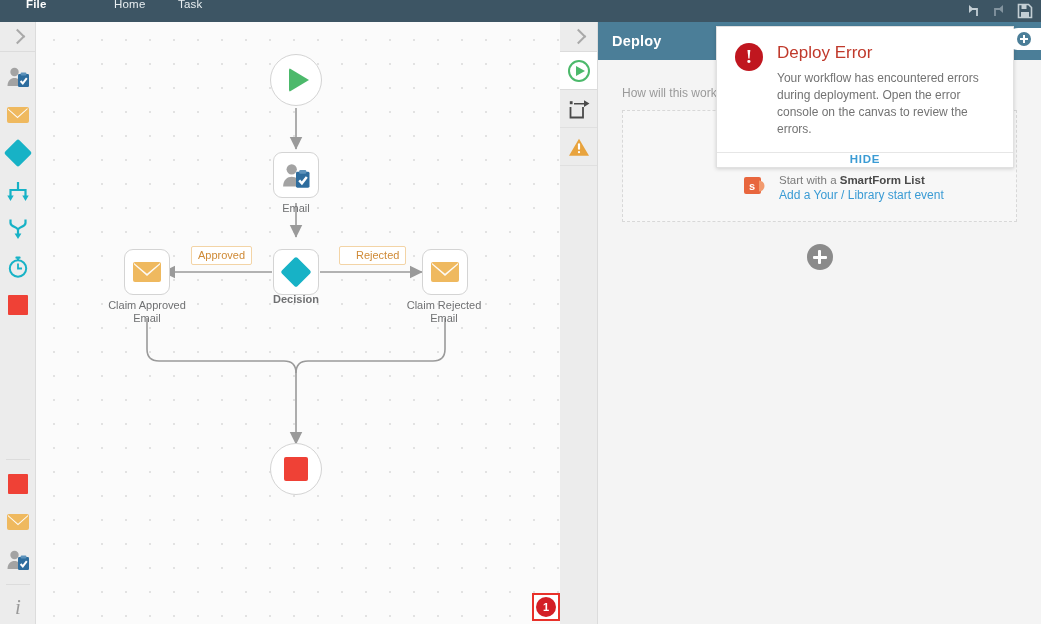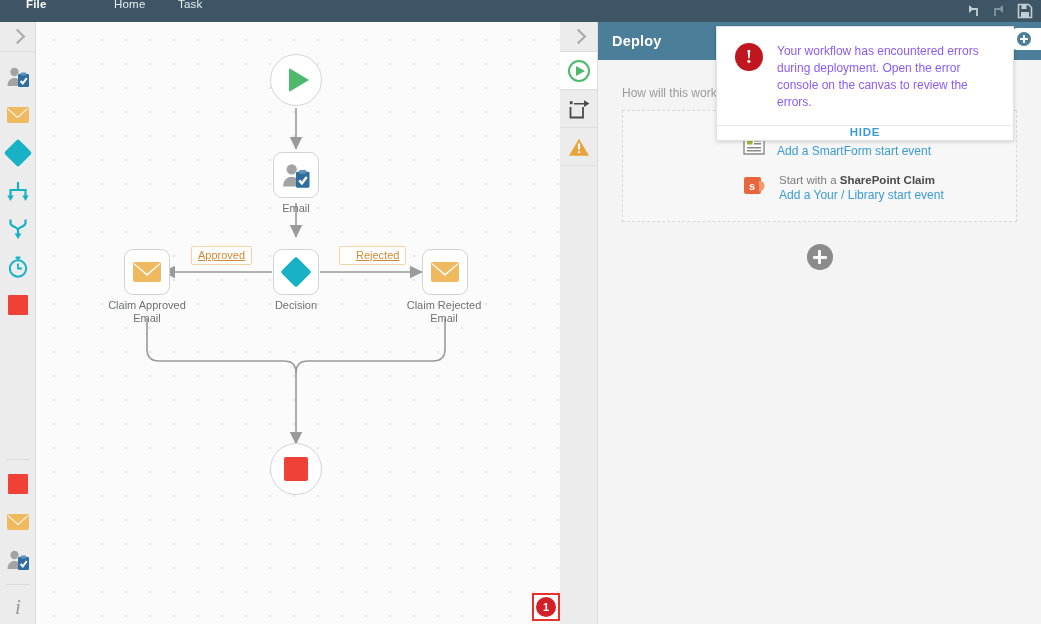--- a/index.html
+++ b/index.html
@@ -85,21 +85,20 @@
   }
   .play-tri {
     width: 0; height: 0; border-left: 20px solid #4cb96b;
     border-top: 12px solid transparent; border-bottom: 12px solid transparent;
     margin-left: 5px; border-radius: 2px;
   }
   .edge-label {
     position: absolute; background: #ffffff; border: 1px solid #f3d4a6;
     color: #cf8a36; font-size: 11px; padding: 2px 6px 3px; border-radius: 2px;
     white-space: nowrap;
-    text-decoration: underline;
   }
   .err-badge {
     position: absolute; background: #ffffff; border: 2px solid #e8312a;
     width: 28px; height: 28px; display: flex; align-items: center; justify-content: center;
     cursor: pointer;
   }
   .err-badge .dot {
     width: 20px; height: 20px; border-radius: 50%; background: #d31f26;
     color: #fff; font-size: 11px; font-weight: bold;
     display: flex; align-items: center; justify-content: center;
@@ -160,21 +159,21 @@
     background: #ffffff; border: 1px solid #e1e1e1;
     box-shadow: 0 1px 4px rgba(0,0,0,.16); z-index: 40;
   }
   .toast-inner { display: flex; gap: 14px; padding: 16px 18px 14px 18px; }
   .toast-icon {
     width: 28px; height: 28px; border-radius: 50%; background: #c0161f; flex: none;
     color: #fff; font-size: 19px; font-weight: bold; line-height: 27px; text-align: center;
     font-family: "Liberation Serif", serif;
   }
   .toast-title { color: #c0392b; font-size: 17px; margin-bottom: 7px; }
-  .toast-msg { color: #8b5cf6; font-size: 12px; line-height: 17px; }
+  .toast-msg { color: #737373; font-size: 12px; line-height: 17px; }
   .toast-foot {
     border-top: 1px solid #e6e6e6; height: 15px; display: flex; align-items: flex-start; justify-content: center;
   }
   .toast-hide { color: #3a9bd4; font-size: 11.5px; font-weight: bold; letter-spacing: .8px; cursor: pointer; }
 
   .side-tab {
     position: absolute; right: 0; top: 28px; width: 34px; height: 22px;
     background: #ffffff; border-radius: 11px 0 0 11px; z-index: 50;
     display: flex; align-items: center; justify-content: center; cursor: pointer;
   }
@@ -343,21 +342,21 @@
         </span>
       </div>
       <div class="caption" style="top:50px;">Claim Approved
 Email</div>
     </div>
 
     <div class="node" style="left:237px; top:227px; width:46px;">
       <div class="shape-rounded">
         <span class="i-diamond" style="width:22px;height:22px"></span>
       </div>
-      <div class="caption" style="top:50px;">Decision</div>
+      <div class="caption" style="top:44px;font-weight:bold;">Decision</div>
     </div>
 
     <div class="node" style="left:386px; top:227px; width:44px;">
       <div class="shape-rounded">
         <span class="i-env" style="width:28px;height:20px">
           <span class="body"></span>
             <span class="flap" style="width:26px;height:15px"></span>
         </span>
       </div>
       <div class="caption" style="top:50px;">Claim Rejected
@@ -431,36 +430,37 @@
           </div>
 
           <div class="start-row">
             <svg width="24" height="26" viewBox="0 0 24 26">
               <rect x="1" y="4" width="17" height="17" rx="2" fill="#e8663d"></rect>
               <path d="M16 7.5 A5.5 5.5 0 0 1 16 18.5 Z" fill="#f29a6e"></path>
               <text x="6" y="17" font-family="Liberation Sans, sans-serif" font-size="11" font-weight="bold" fill="#ffffff">s</text>
             </svg>
             <div class="start-text">
               <div class="start-title">
-                <span>Start with a </span><b>SharePoint Claim</b>
+                <span>Start with a </span><b>SmartForm List</b>
               </div>
               <div class="start-link">Add a Your / Library start event</div>
             </div>
           </div>
         </div>
 
         <div class="add-circle"></div>
       </div>
     </div>
   </div>
 
   <div class="toast">
     <div class="toast-inner">
       <div class="toast-icon">!</div>
       <div>
+        <div class="toast-title">Deploy Error</div>
         <div class="toast-msg">Your workflow has encountered errors during deployment. Open the error console on the canvas to review the errors.</div>
       </div>
     </div>
     <div class="toast-foot">
       <span class="toast-hide">HIDE</span>
     </div>
   </div>
 
   <div class="side-tab">
     <span class="pc"></span>

